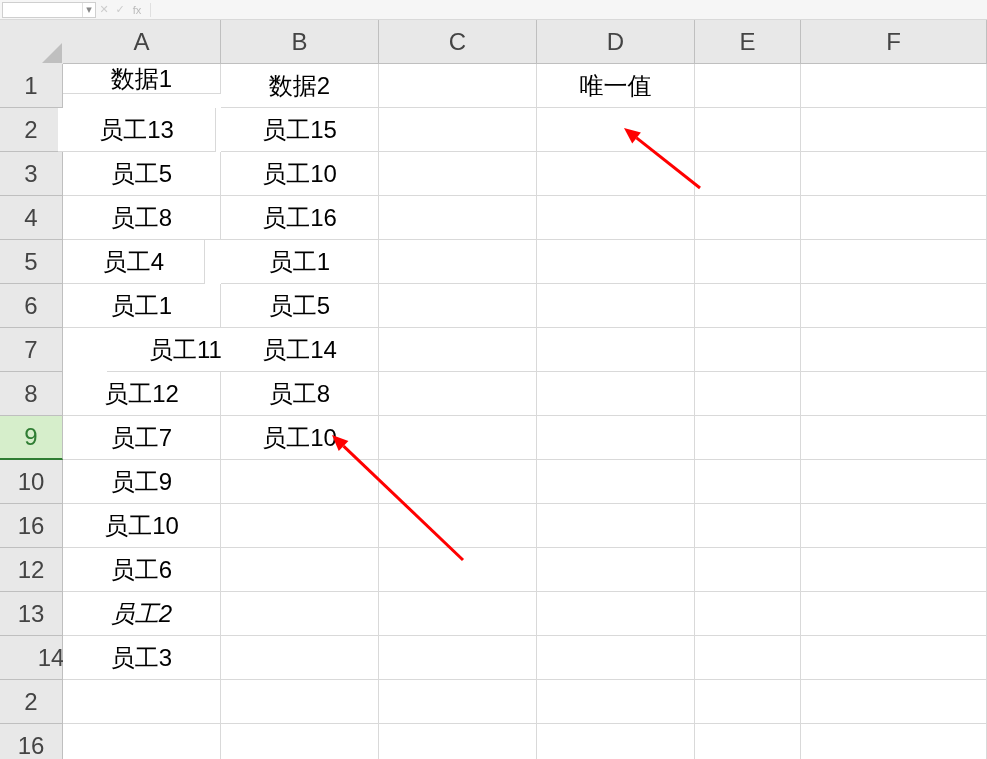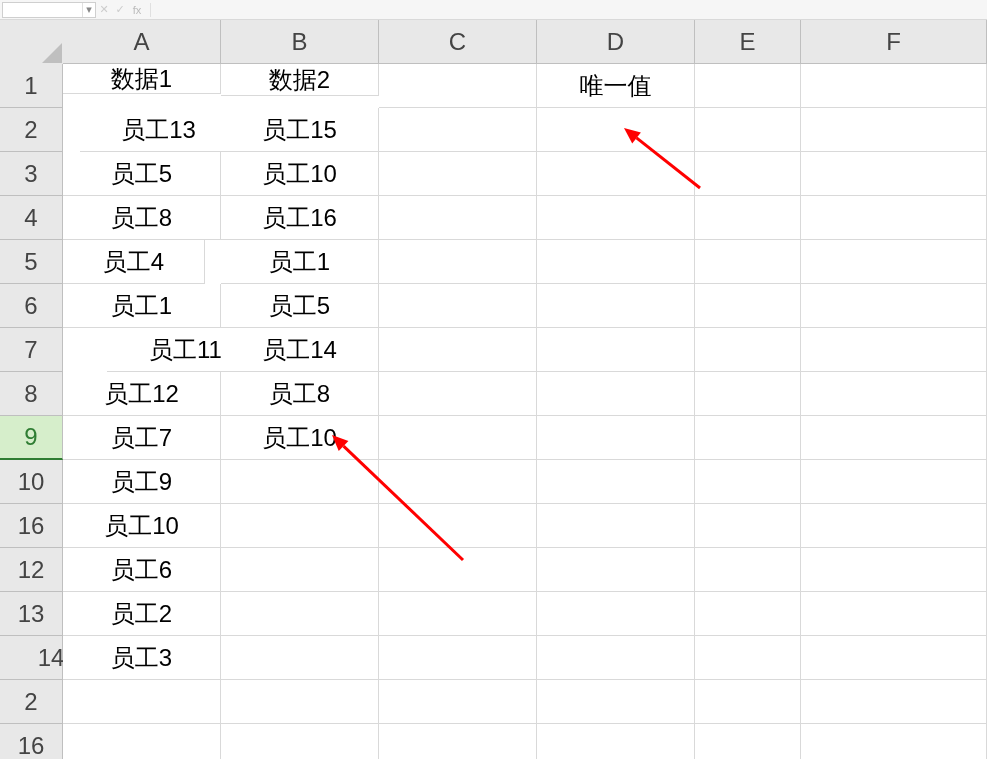--- a/index.html
+++ b/index.html
@@ -64,26 +64,26 @@
       <div class="row-hdr" style="left: 0px; top: 352px; width: 63px; height: 44px;">8</div>
       <div class="row-hdr active" style="left: 0px; top: 396px; width: 63px; height: 44px;">9</div>
       <div class="row-hdr" style="left: 0px; top: 440px; width: 63px; height: 44px;">10</div>
       <div class="row-hdr" style="left: 0px; top: 484px; width: 63px; height: 44px;">16</div>
       <div class="row-hdr" style="left: 0px; top: 528px; width: 63px; height: 44px;">12</div>
       <div class="row-hdr" style="left: 0px; top: 572px; width: 63px; height: 44px;">13</div>
       <div class="row-hdr" style="left: 0px; top: 616px; width: 63px; height: 44px; padding-left: 40px;">14</div>
       <div class="row-hdr" style="left: 0px; top: 660px; width: 63px; height: 44px;">2</div>
       <div class="row-hdr" style="left: 0px; top: 704px; width: 63px; height: 44px;">16</div>
       <div class="cell" style="left: 63px; top: 44px; width: 158px; height: 30px;">数据1</div>
-      <div class="cell" style="left: 221px; top: 44px; width: 158px; height: 32px;">数据2</div>
+      <div class="cell" style="left: 221px; top: 44px; width: 158px; height: 44px;">数据2</div>
       <div class="cell" style="left: 379px; top: 44px; width: 158px; height: 44px;"></div>
       <div class="cell" style="left: 537px; top: 44px; width: 158px; height: 44px;">唯一值</div>
       <div class="cell" style="left: 695px; top: 44px; width: 106px; height: 44px;"></div>
       <div class="cell" style="left: 801px; top: 44px; width: 186px; height: 44px;"></div>
-      <div class="cell" style="left: 80px; top: 88px; width: 158px; height: 44px;">员工13</div>
+      <div class="cell" style="left: 58px; top: 88px; width: 158px; height: 44px;">员工13</div>
       <div class="cell" style="left: 221px; top: 88px; width: 158px; height: 44px;">员工15</div>
       <div class="cell" style="left: 379px; top: 88px; width: 158px; height: 44px;"></div>
       <div class="cell" style="left: 537px; top: 88px; width: 158px; height: 44px;"></div>
       <div class="cell" style="left: 695px; top: 88px; width: 106px; height: 44px;"></div>
       <div class="cell" style="left: 801px; top: 88px; width: 186px; height: 44px;"></div>
       <div class="cell" style="left: 63px; top: 132px; width: 158px; height: 44px;">员工5</div>
       <div class="cell" style="left: 221px; top: 132px; width: 158px; height: 44px;">员工10</div>
       <div class="cell" style="left: 379px; top: 132px; width: 158px; height: 44px;"></div>
       <div class="cell" style="left: 537px; top: 132px; width: 158px; height: 44px;"></div>
       <div class="cell" style="left: 695px; top: 132px; width: 106px; height: 44px;"></div>
@@ -135,21 +135,21 @@
       <div class="cell" style="left: 379px; top: 484px; width: 158px; height: 44px;"></div>
       <div class="cell" style="left: 537px; top: 484px; width: 158px; height: 44px;"></div>
       <div class="cell" style="left: 695px; top: 484px; width: 106px; height: 44px;"></div>
       <div class="cell" style="left: 801px; top: 484px; width: 186px; height: 44px;"></div>
       <div class="cell" style="left: 63px; top: 528px; width: 158px; height: 44px;">员工6</div>
       <div class="cell" style="left: 221px; top: 528px; width: 158px; height: 44px;"></div>
       <div class="cell" style="left: 379px; top: 528px; width: 158px; height: 44px;"></div>
       <div class="cell" style="left: 537px; top: 528px; width: 158px; height: 44px;"></div>
       <div class="cell" style="left: 695px; top: 528px; width: 106px; height: 44px;"></div>
       <div class="cell" style="left: 801px; top: 528px; width: 186px; height: 44px;"></div>
-      <div class="cell" style="left: 63px; top: 572px; width: 158px; height: 44px;">员工2</div>
+      <div class="cell" style="left: 63px; top: 572px; width: 158px; height: 44px; font-style: italic;">员工2</div>
       <div class="cell" style="left: 221px; top: 572px; width: 158px; height: 44px;"></div>
       <div class="cell" style="left: 379px; top: 572px; width: 158px; height: 44px;"></div>
       <div class="cell" style="left: 537px; top: 572px; width: 158px; height: 44px;"></div>
       <div class="cell" style="left: 695px; top: 572px; width: 106px; height: 44px;"></div>
       <div class="cell" style="left: 801px; top: 572px; width: 186px; height: 44px;"></div>
       <div class="cell" style="left: 63px; top: 616px; width: 158px; height: 44px;">员工3</div>
       <div class="cell" style="left: 221px; top: 616px; width: 158px; height: 44px;"></div>
       <div class="cell" style="left: 379px; top: 616px; width: 158px; height: 44px;"></div>
       <div class="cell" style="left: 537px; top: 616px; width: 158px; height: 44px;"></div>
       <div class="cell" style="left: 695px; top: 616px; width: 106px; height: 44px;"></div>

